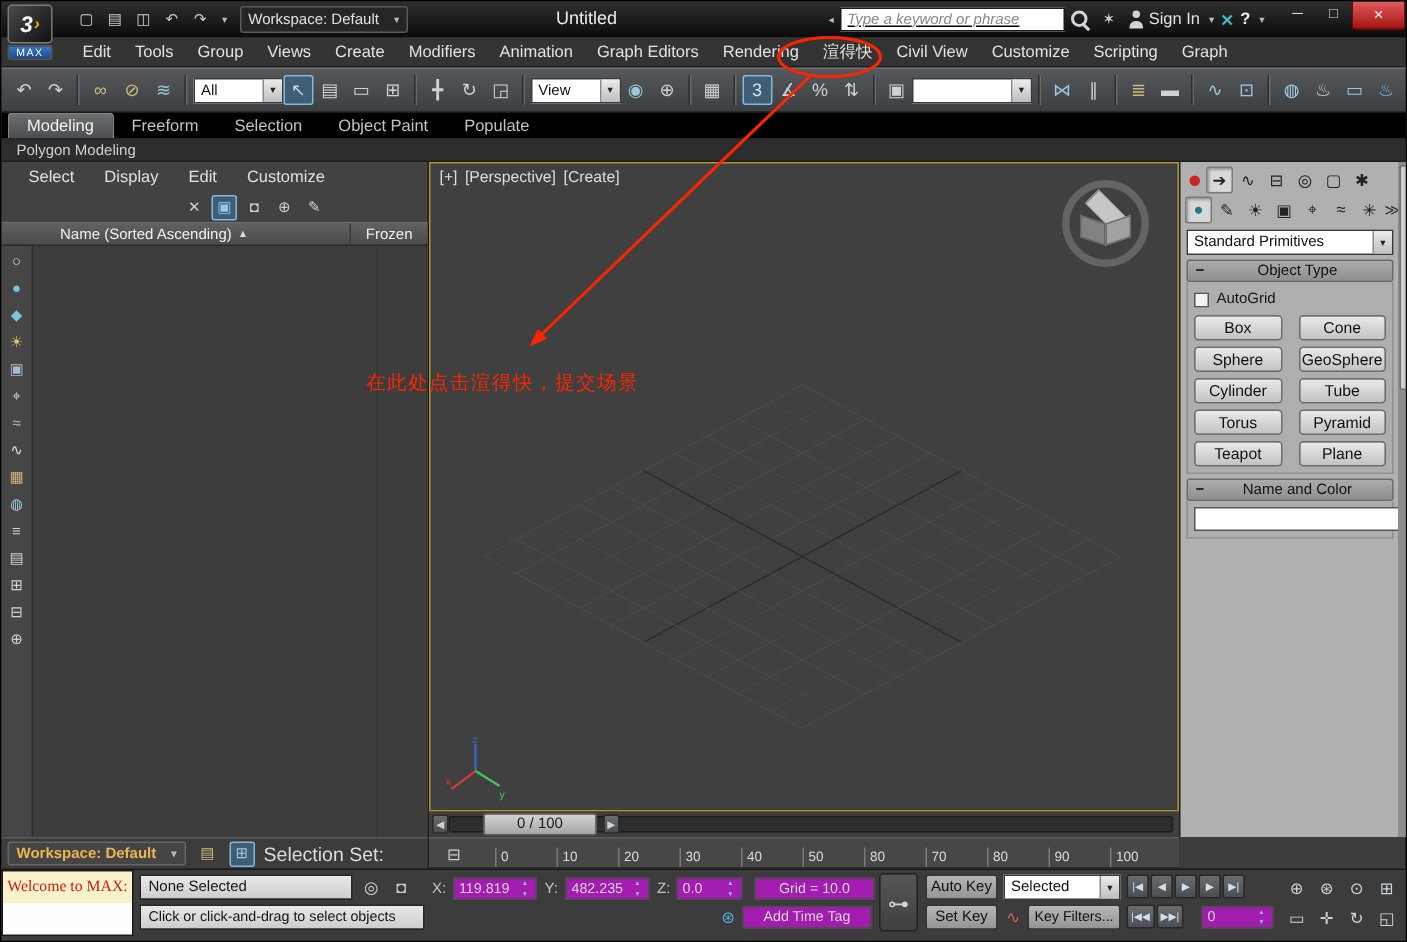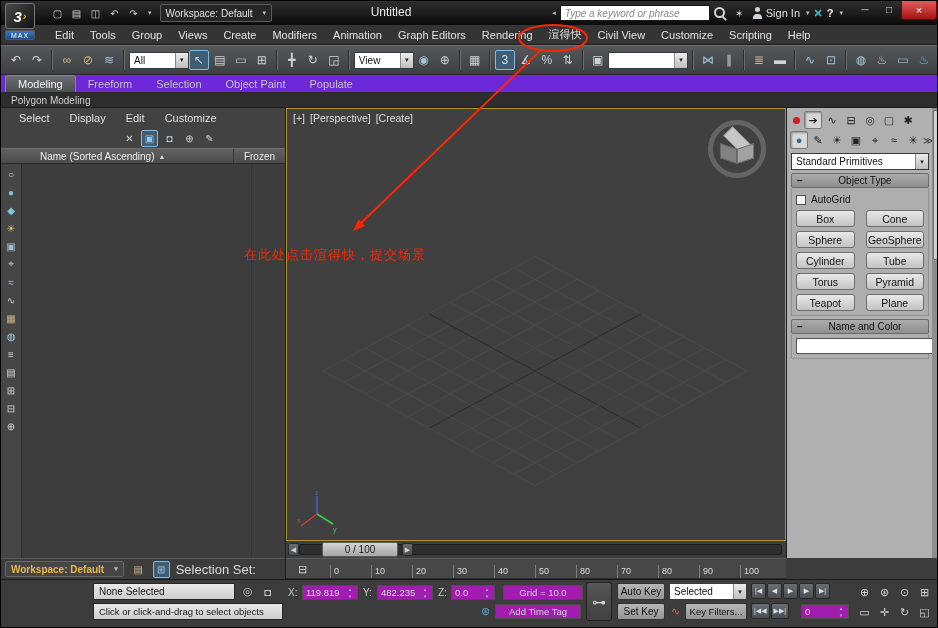--- a/index.html
+++ b/index.html
@@ -25,21 +25,21 @@
     align-items:center; justify-content:center; letter-spacing:1px; }
   .qat { display:flex; align-items:center; gap:2px; }
   .qicon { width:17px; height:17px; display:flex; align-items:center; justify-content:center;
     color:#c9ced2; font-size:10px; border:1px solid transparent; border-radius:2px; }
   .caret { font-size:7px; color:#bbb; margin-left:2px; }
   .ws-dd { height:18px; background:#262626; border:1px solid #5a5a5a; border-radius:2px;
     display:flex; align-items:center; padding:0 5px; gap:8px; font-size:10px; color:#e0e0e0; margin-left:4px; }
   .win-title { position:absolute; left:330px; top:4px; width:120px; text-align:center;
     color:#ececec; font-size:12px; }
   .search-input { width:150px; height:16px; background:#fff; border:1px solid #1a1a1a;
-    font-size:10px; padding:0 4px; font-family:"Liberation Sans", sans-serif; }
+    font-size:10px; padding:0 4px; font-family:"Liberation Sans", sans-serif;text-decoration:underline; }
   .search-input::placeholder { font-style:italic; color:#888; }
   .mag-icon { position:relative; width:13px; height:13px; display:inline-block; }
   .mag-icon::before { content:""; position:absolute; left:0; top:0; width:7px; height:7px;
     border:2px solid #cfd6db; border-radius:50%; }
   .mag-icon::after { content:""; position:absolute; width:6px; height:2px; background:#cfd6db;
     right:0; bottom:1px; transform:rotate(45deg); }
   .person-icon { position:relative; width:10px; height:12px; display:inline-block; }
   .person-icon::before { content:""; position:absolute; top:0; left:3px; width:5px; height:5px;
     border-radius:50%; background:#cfd6db; }
   .person-icon::after { content:""; position:absolute; bottom:0; left:1px; width:9px; height:5px;
@@ -65,21 +65,21 @@
     font-size:12px; color:#ccd3d8; border:1px solid transparent; border-radius:2px; }
   .icon.active { background:#3f5d75; border:1px solid #86b7dc; }
   .sep { width:2px; height:20px; border-left:1px solid #2c2e30; border-right:1px solid #686b6e; margin:0 4px; }
   .dd { display:flex; align-items:center; background:#fff; border:1px solid #3a3a3a; height:17px;
     font-size:10px; color:#111; padding-left:4px; position:relative; }
   .dd .dd-arrow { margin-left:auto; width:13px; height:15px; background:linear-gradient(#ececec,#bfbfbf);
     border-left:1px solid #8a8a8a; display:flex; align-items:center; justify-content:center;
     font-size:7px; color:#222; }
   .dd.w64 { width:64px; } .dd.w86 { width:86px; }
   
-  .ribbontabs { position:absolute; left:0; top:74px; width:938px; height:18px; background:#6d28d9;
+  .ribbontabs { position:absolute; left:0; top:74px; width:938px; height:18px; background:#000000;
     display:flex; align-items:flex-end; padding-left:4px; border-bottom:1px solid #2a2a2a; }
   .rtab { padding:2px 12px; color:#c2c2c2; font-size:11px; }
   .rtab.active { background:linear-gradient(#6c6f72,#4b4e51); border:1px solid #858585; border-bottom:0;
     color:#f2f2f2; border-radius:3px 3px 0 0; }
   .ribbonsub { position:absolute; left:0; top:92px; width:938px; height:15px; background:#2d2d2d;
     display:flex; align-items:center; padding-left:10px; color:#cfcfcf; font-size:10px;
     border-bottom:1px solid #1e1e1e; }
   
   .explorer { position:absolute; left:0; top:107px; width:285px; height:471px; background:#424242;
     border-right:1px solid #1e1e1e; }
@@ -246,21 +246,21 @@
       <span class="menu-item">Views</span>
       <span class="menu-item">Create</span>
       <span class="menu-item">Modifiers</span>
       <span class="menu-item">Animation</span>
       <span class="menu-item">Graph Editors</span>
       <span class="menu-item">Rendering</span>
       <span class="menu-item">渲得快</span>
       <span class="menu-item">Civil View</span>
       <span class="menu-item">Customize</span>
       <span class="menu-item">Scripting</span>
-      <span class="menu-item">Help</span>
+      <span class="menu-item">Graph</span>
     </div>
 
   <div class="toolbar">
     <div class="tb-group">
         <span class="icon glyph">↶</span>
         <span class="icon glyph">↷</span>
       </div>
     <div class="sep"></div>
     <div class="tb-group">
         <span class="icon glyph" style="color: rgb(205, 185, 126);">∞</span>
@@ -528,20 +528,24 @@
         <span class="tick">50</span>
         <span class="tick">80</span>
         <span class="tick">70</span>
         <span class="tick">80</span>
         <span class="tick">90</span>
         <span class="tick">100</span>
       </div>
   </div>
 
   <div class="statusbar">
+    <div class="listener">
+      <div class="l1">Welcome to MAX:</div>
+      <div class="l2"></div>
+    </div>
     <div class="light-field" style="left:92px;top:3px;width:142px;height:17px">None Selected</div>
     <span class="sb-icon" style="left:238px;top:3px">◎</span>
     <span class="sb-icon" style="left:258px;top:3px">◘</span>
     <div class="light-field" style="left:92px;top:23px;width:190px;height:17px;font-size:9.5px">Click or click-and-drag to select objects</div>
 
     <span class="sb-label" style="left:287px;top:7px">X: </span>
     <div class="dark-field" style="left:301px;top:5px;width:56px;height:15px">
       <span>119.819</span>
       <span class="spin">
           <span>▴</span>

